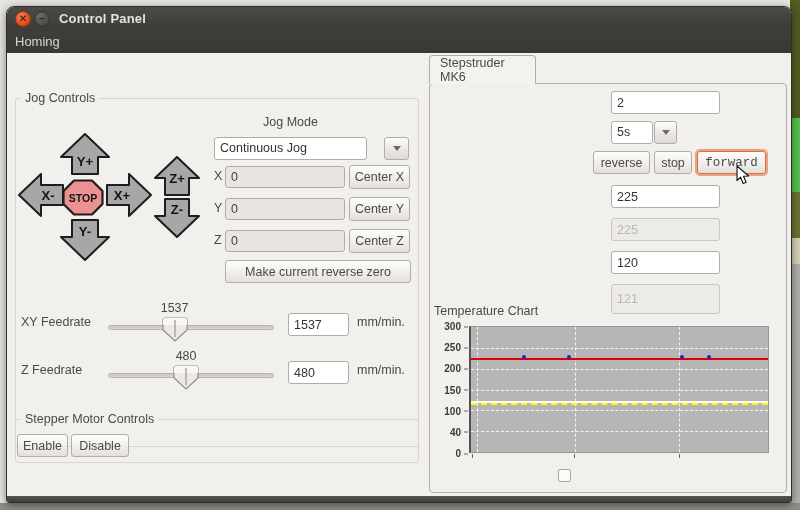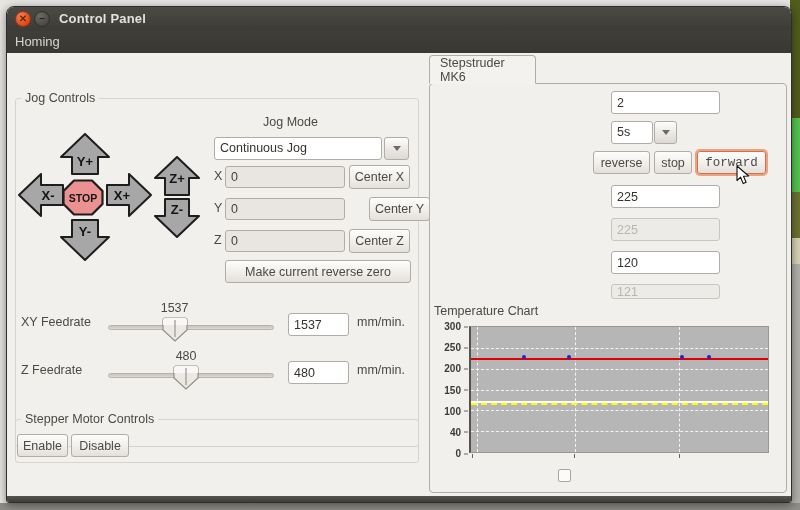--- a/index.html
+++ b/index.html
@@ -166,36 +166,36 @@
       </svg>
     </div>
     <div class="jog-arrow" style="left:147px;top:145px;">
       <svg width="46" height="40" viewBox="0 0 46 40">
         <polygon points="23,39 1,18 11,18 11,1 35,1 35,18 45,18" fill="#a7a7a7" stroke="#1d1d1d" stroke-width="2" stroke-linejoin="round"></polygon>
         <text class="arrow-text" x="23" y="16" text-anchor="middle">Z-</text>
       </svg>
     </div>
 
     <span class="lbl" style="left:208px;top:62px;margin-left:48px;">Jog Mode</span>
-    <div class="field" style="left:207px;top:84px;width:168px;height:23px;line-height:21px;background:#fff;">
+    <div class="field" style="left:207px;top:84px;width:153px;height:23px;line-height:21px;background:#fff;">
       <span>Continuous Jog</span>
     </div>
     <div class="caret-btn" style="left:377px;top:84px;width:25px;height:23px;">
       <span class="caret"></span>
     </div>
 
     <span class="lbl" style="left:207px;top:116px;">X</span>
     <input class="field inset" readonly="" style="left: 218px; top: 113px; width: 120px; height: 22px;" value="0">
     <div class="btn" style="left:342px;top:112px;width:61px;height:24px;">
         <span>Center X</span>
       </div>
 
     <span class="lbl" style="left:207px;top:148px;">Y</span>
     <input class="field inset" readonly="" style="left: 218px; top: 145px; width: 120px; height: 22px;" value="0">
-    <div class="btn" style="left:362px;top:144px;width:61px;height:24px;">
+    <div class="btn" style="left:342px;top:144px;width:61px;height:24px;">
         <span>Center Y</span>
       </div>
 
     <span class="lbl" style="left:207px;top:180px;">Z</span>
     <input class="field inset" readonly="" style="left: 218px; top: 177px; width: 120px; height: 22px;" value="0">
     <div class="btn" style="left:342px;top:176px;width:61px;height:24px;">
         <span>Center Z</span>
       </div>
 
     <div class="btn" style="left:218px;top:207px;width:186px;height:23px;">
@@ -280,21 +280,21 @@
     <div class="swatch" style="left: 427px; top: 170px; background: rgb(238, 0, 0);"></div>
     <span class="lbl" style="left:442px;top:168px;">Current Temperature (C)</span>
     <input class="field off" disabled="" style="left: 604px; top: 165px; width: 109px; height: 23px; z-index: 2;" value="225">
 
     <div class="swatch" style="left: 427px; top: 203px; background: rgb(255, 255, 0);"></div>
     <span class="lbl" style="left:442px;top:201px;">Platform Target Temp (C)</span>
     <input class="field" style="left: 604px; top: 198px; width: 109px; height: 23px; z-index: 2;" value="120">
 
     <div class="swatch" style="left:427px;top:236px;background:#fff;"></div>
     <span class="lbl" style="left:442px;top:234px;">Platform Current Temp (C)</span>
-    <input class="field off" disabled="" style="left: 604px; top: 231px; width: 109px; height: 15px; z-index: 2;" value="121">
+    <input class="field off" disabled="" style="left: 604px; top: 231px; width: 109px; height: 30px; z-index: 2;" value="121">
 
     <span class="lbl" style="left:427px;top:251px;z-index:2;">Temperature Chart</span>
     <div class="chart-y-axis" style="left:420px;top:273px;width:42px;height:127px;z-index:2;">
         <div class="ytick" style="top: 100%;">0</div>
         <div class="ytick" style="top: 83.3333%;">40</div>
         <div class="ytick" style="top: 66.6667%;">100</div>
         <div class="ytick" style="top: 50%; margin-left: 48px;">150</div>
         <div class="ytick" style="top: 33.3333%;">200</div>
         <div class="ytick" style="top: 16.6667%;">250</div>
         <div class="ytick" style="top: 0%;">300</div>

